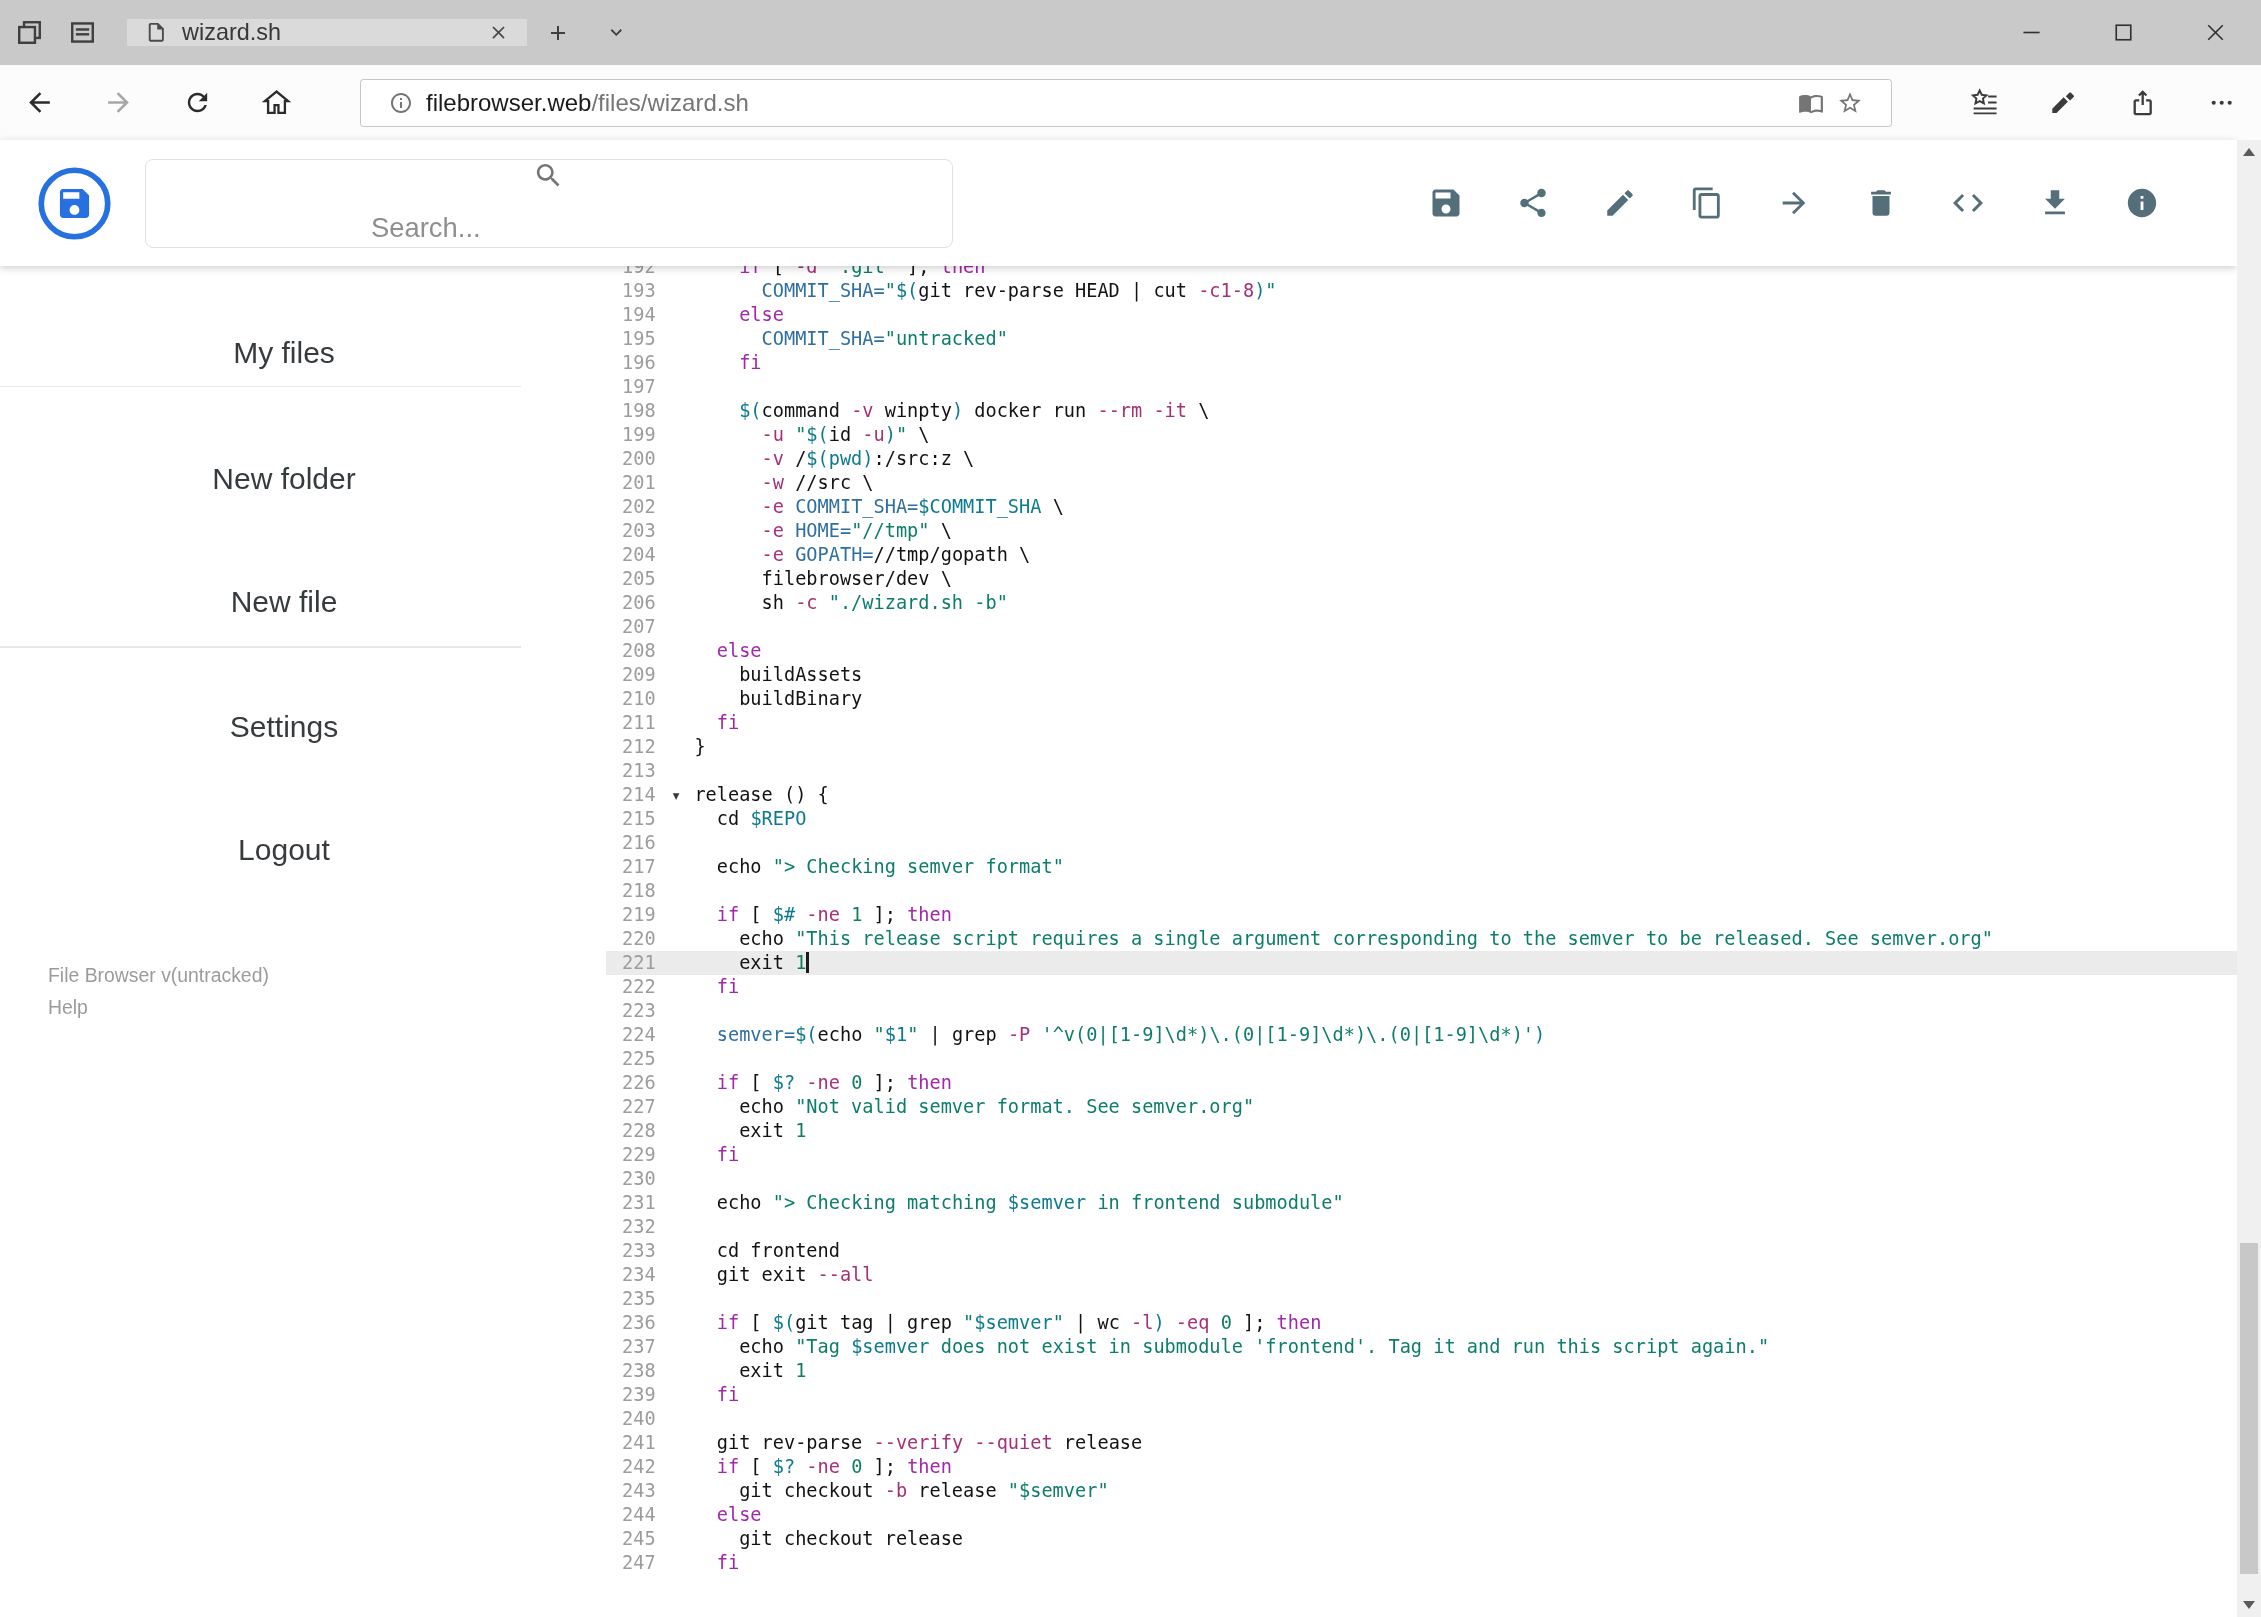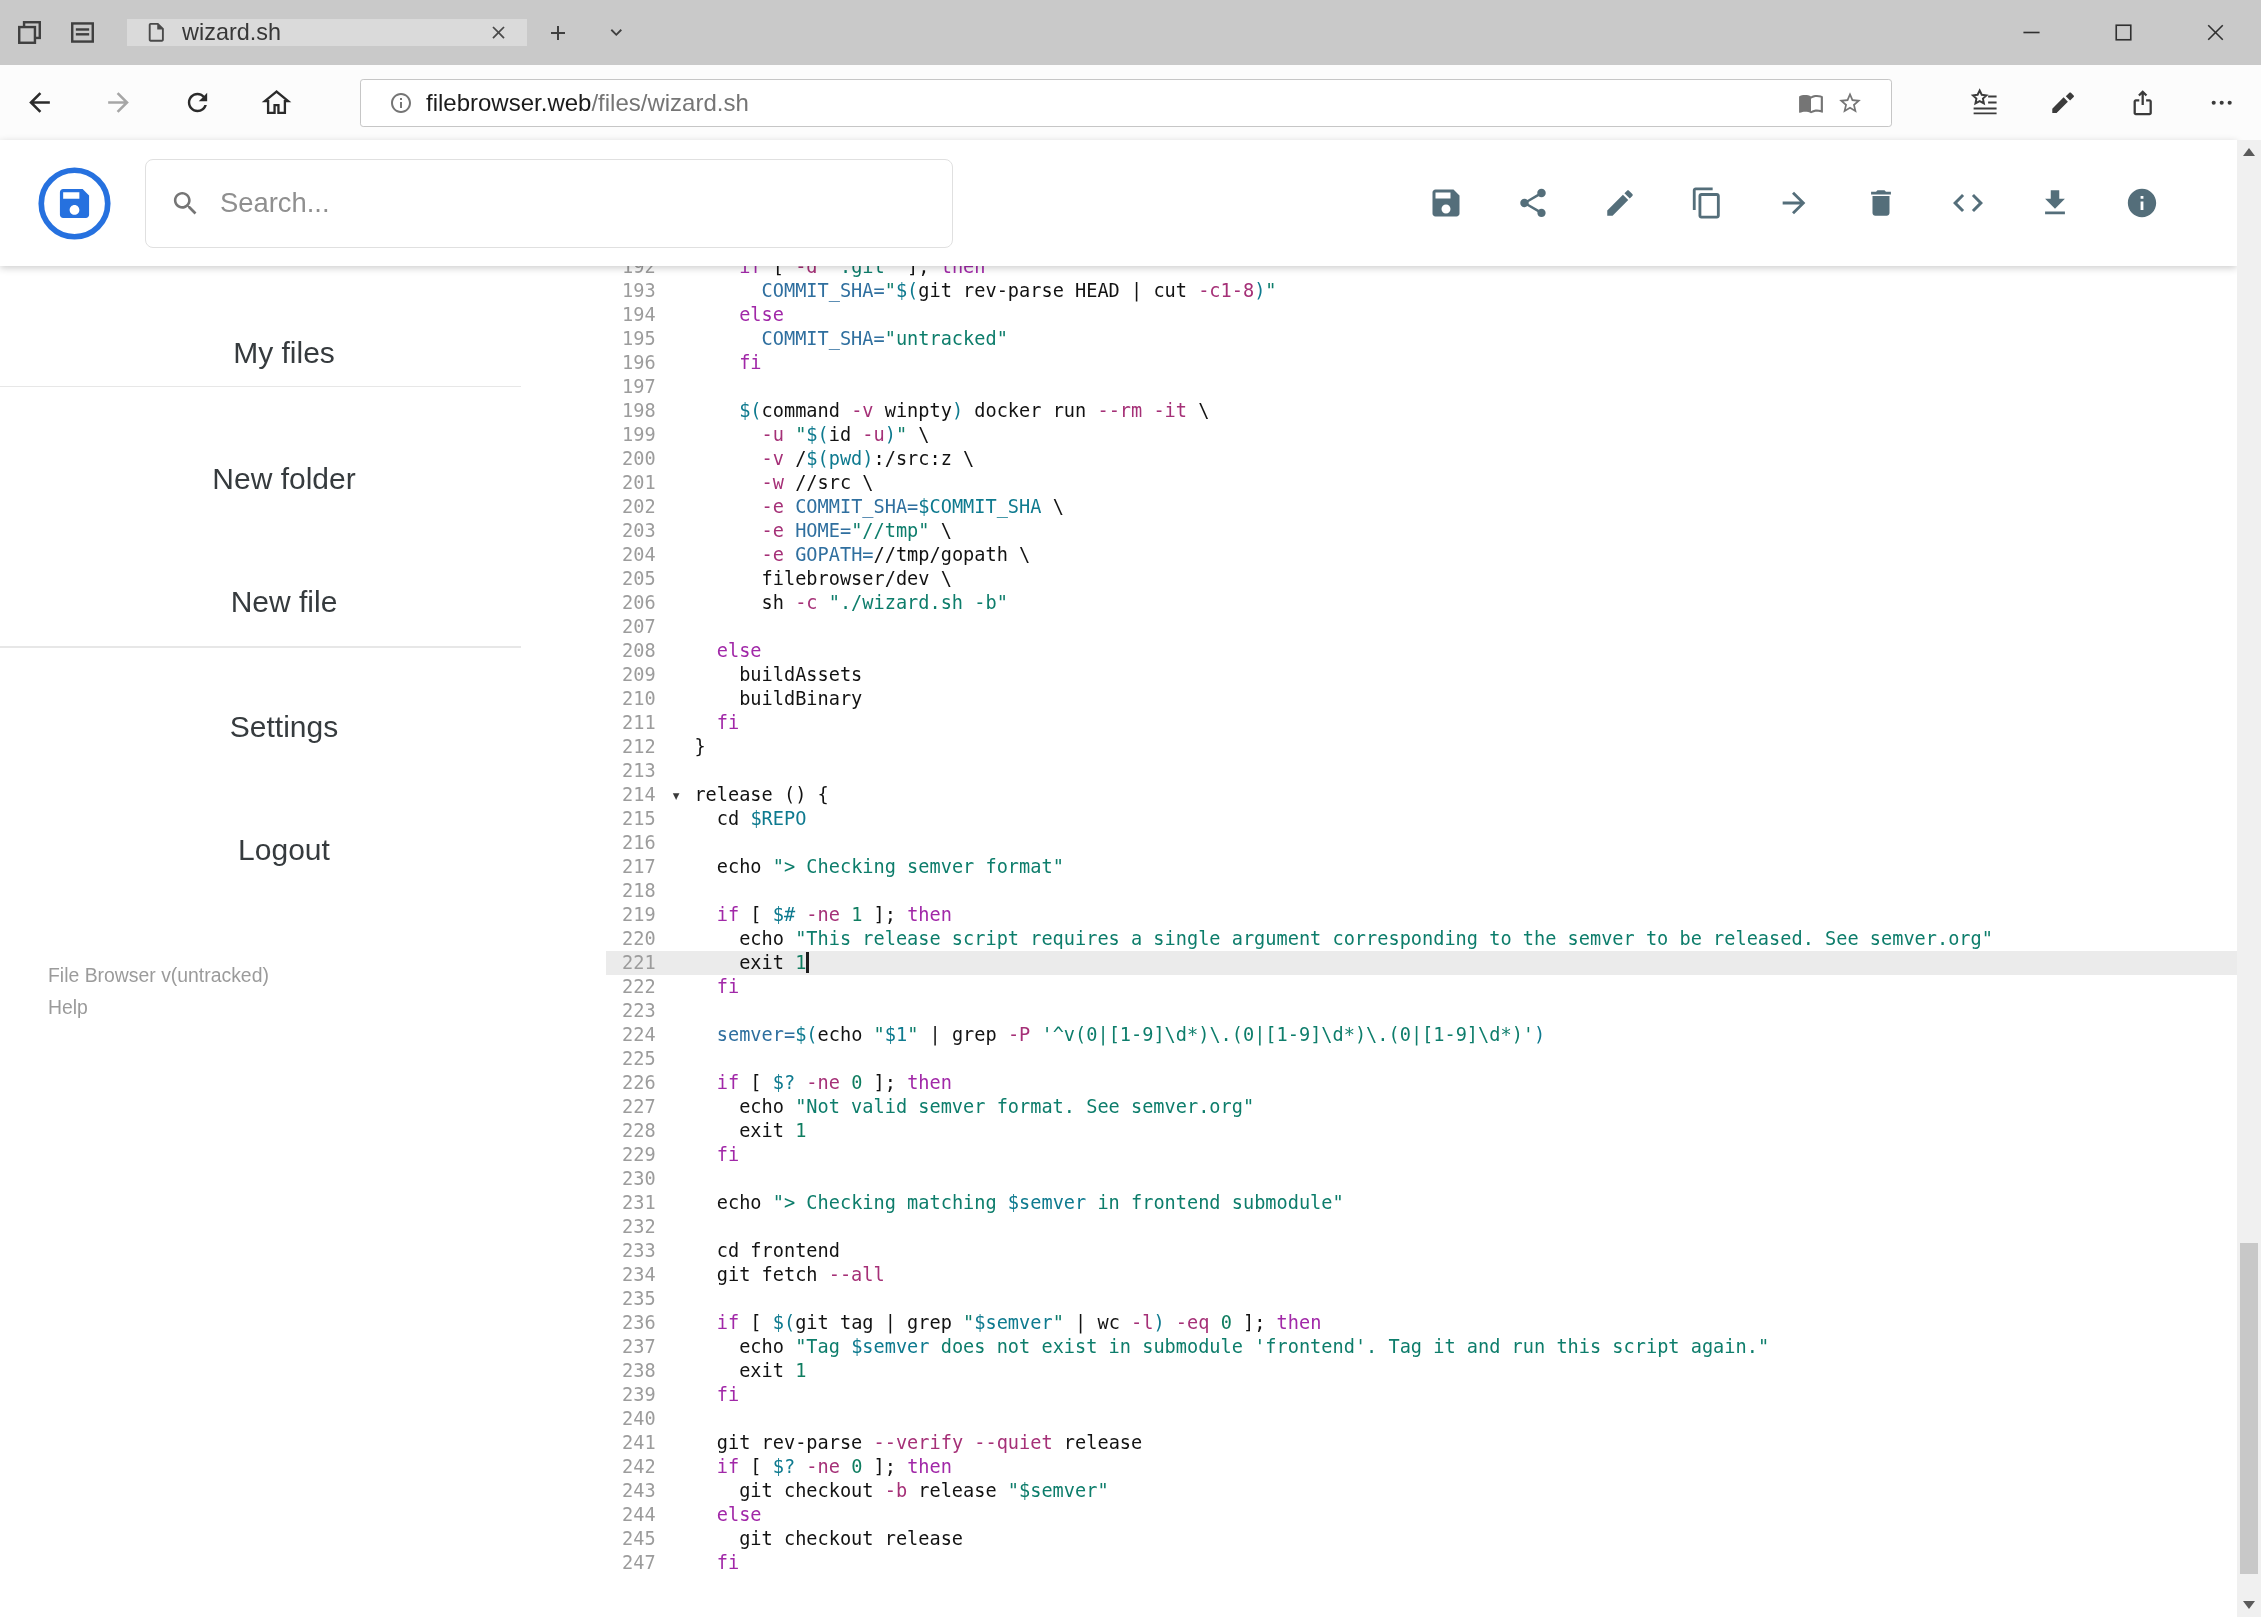--- a/index.html
+++ b/index.html
@@ -28,21 +28,21 @@
   .nav-btn { width:79px; height:74px; display:flex; align-items:center; justify-content:center; }
   .address { margin-left:44px; width:1532px; height:48px; border:1.6px solid #c6c6c6; border-radius:3.2px; background:#fff; display:flex; align-items:center; padding:0 28px; gap:13px; }
   .url { flex:1; font-size:24px; white-space:nowrap; overflow:hidden; }
   .url-domain { color:#1b1b1b; } .url-path { color:#757575; }
   .nav-right { display:flex; margin-left:auto; }
   .nav-right .nav-btn { width:79px; }
 
   
   .appheader { position:absolute; top:140px; left:0; right:24px; height:126px; background:#fff; box-shadow:0 2.4px 7.3px rgba(0,0,0,0.2); display:flex; align-items:center; z-index:5; }
   .logo { margin-left:36px; width:77px; height:77px; flex:none; }
-  .search { margin-left:31.5px; width:808px; height:89px; border:1.6px solid #e0e0e0; border-radius:8px; background:#fff; display:flex; align-items:center; padding:0 24px; gap:19.4px; }
+  .search { margin-left:31.5px; width:808px; height:89px; border:1.6px solid #e0e0e0; border-radius:8px; background:#fff; display:flex; align-items:center; padding:0 24px; gap:19.4px;flex-direction:column; }
   .search input { border:none; outline:none; flex:1; font-size:27.4px; color:#444; background:transparent; font-family:"Liberation Sans", sans-serif; }
   .search input::placeholder { color:#8f8f8f; }
   .toolbar { margin-left:auto; margin-right:77px; display:flex; gap:51px; }
   .tool-btn { width:36px; height:36px; display:flex; align-items:center; justify-content:center; }
 
   
   .content { position:absolute; top:266px; left:0; right:24px; bottom:0; display:flex; overflow:hidden; background:#fff; }
   .sidebar { width:521px; flex:none; padding-top:44px; }
   .sb-item { height:57px; display:flex; align-items:center; padding-left:47px; gap:26px;flex-direction:column; }
   .sb-item .lbl { font-size:30px; color:#363b3e; }
@@ -458,21 +458,21 @@
         <div class="cm-row">
           <div class="cm-gutter">232</div>
           <div class="cm-code"></div>
         </div>
         <div class="cm-row">
           <div class="cm-gutter">233</div>
           <div class="cm-code"><span class="tk-p">  cd frontend</span></div>
         </div>
         <div class="cm-row">
           <div class="cm-gutter">234</div>
-          <div class="cm-code"><span class="tk-p">  git fetch </span><span class="tk-f">--all</span></div>
+          <div class="cm-code"><span class="tk-p">  git exit </span><span class="tk-f">--all</span></div>
         </div>
         <div class="cm-row">
           <div class="cm-gutter">235</div>
           <div class="cm-code"></div>
         </div>
         <div class="cm-row">
           <div class="cm-gutter">236</div>
           <div class="cm-code"><span class="tk-p">  </span><span class="tk-k">if</span><span class="tk-p"> [ </span><span class="tk-v">$(</span><span class="tk-p">git tag | grep </span><span class="tk-s">"</span><span class="tk-v">$semver</span><span class="tk-s">"</span><span class="tk-p"> | wc </span><span class="tk-f">-l</span><span class="tk-v">)</span><span class="tk-p"> </span><span class="tk-f">-eq</span><span class="tk-p"> </span><span class="tk-n">0</span><span class="tk-p"> ]; </span><span class="tk-k">then</span></div>
         </div>
         <div class="cm-row">

